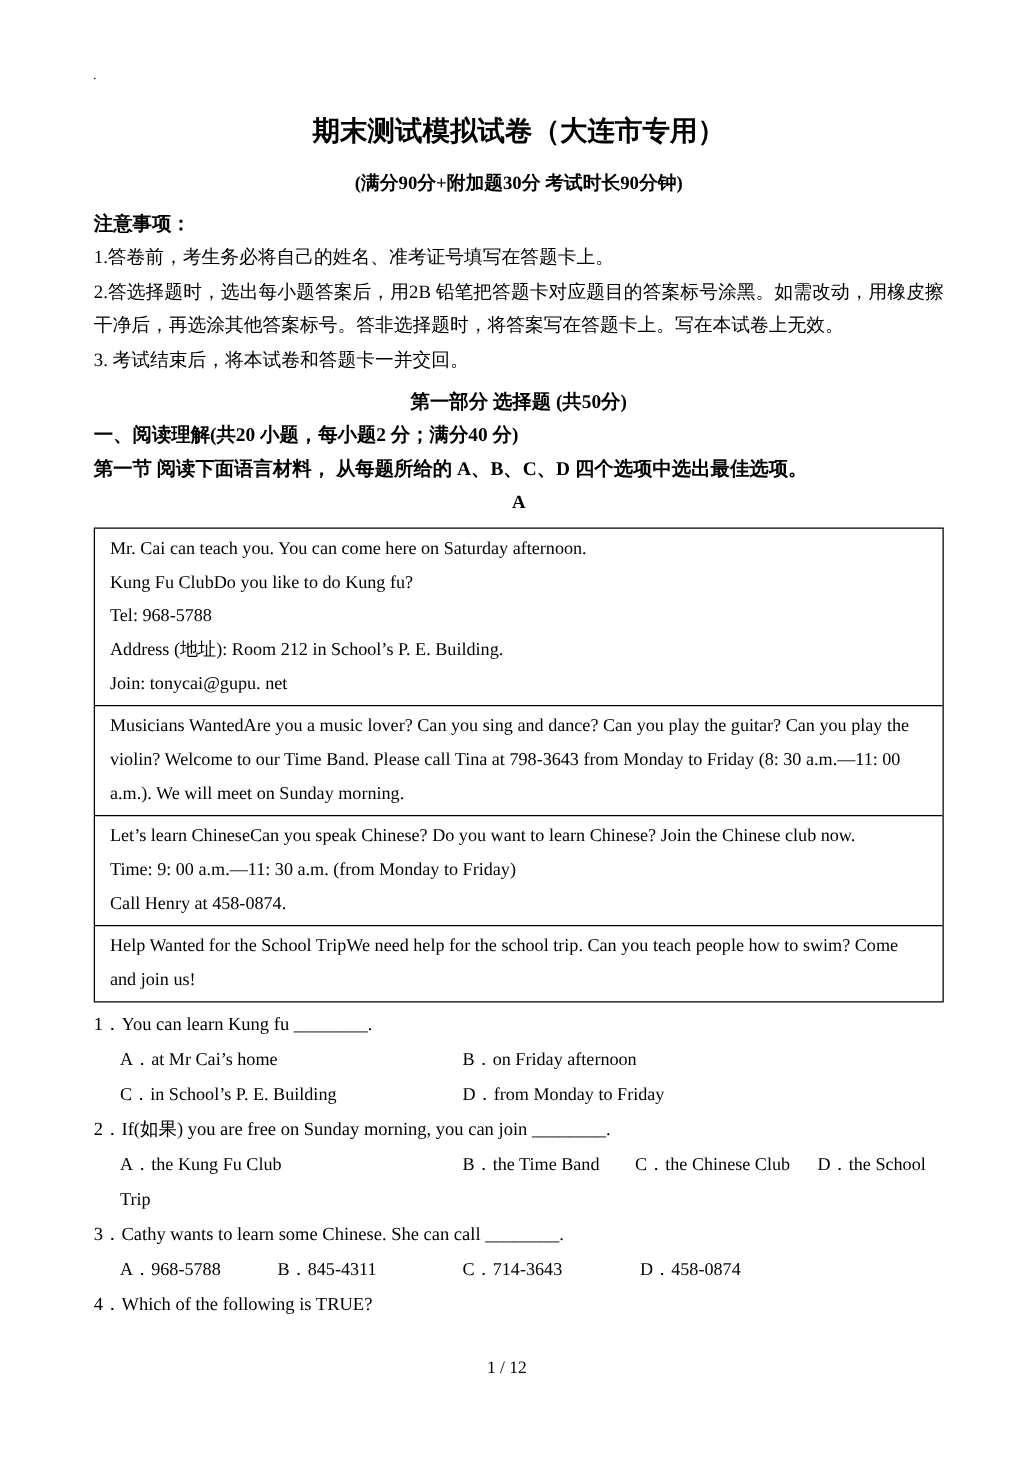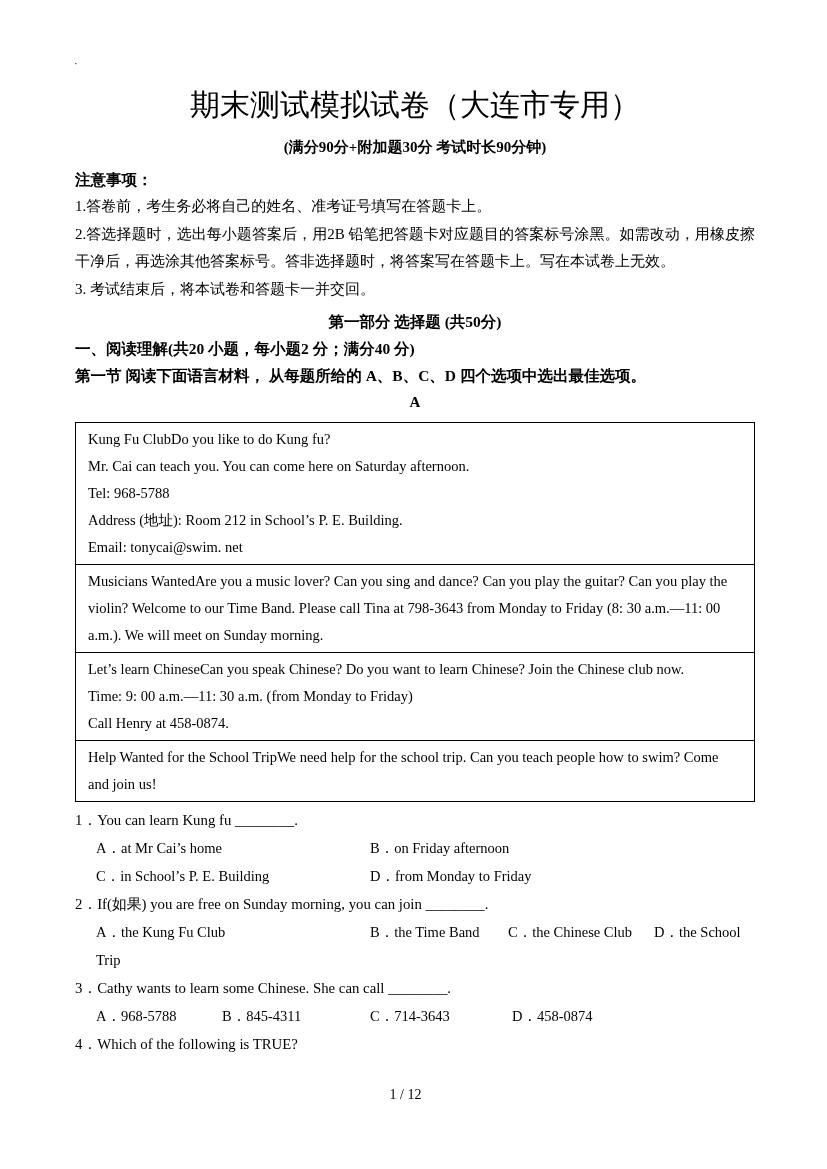--- a/index.html
+++ b/index.html
@@ -16,22 +16,22 @@
     padding: 60px 72px 0 75px;
     overflow: hidden;
   }
   .corner-mark {
     position: absolute;
     top: 58px; left: 74px;
     font-size: 11px; line-height: 11px;
   }
   .title {
     margin: 30px 0 0 0;
-    font-size: 30px;
-    font-weight: 400;
+    font-size: 22px;
+    font-weight: 700;
     text-align: center;
     line-height: 30px;
   }
   .subtitle {
     margin-top: 16px;
     font-size: 15px;
     font-weight: 700;
     text-align: center;
     line-height: 22px;
   }
@@ -128,25 +128,25 @@
   <p class="body-line">2.答选择题时，选出每小题答案后，用2B 铅笔把答题卡对应题目的答案标号涂黑。如需改动，用橡皮擦干净后，再选涂其他答案标号。答非选择题时，将答案写在答题卡上。写在本试卷上无效。</p>
   <p class="body-line">3. 考试结束后，将本试卷和答题卡一并交回。</p>
 
   <div class="part-head">第一部分 选择题 (共50分)</div>
   <div class="sec-head">一、阅读理解(共20 小题，每小题2 分；满分40 分)</div>
   <div class="sec-head">第一节 阅读下面语言材料， 从每题所给的 A、B、C、D 四个选项中选出最佳选项。</div>
   <div class="passage-label">A</div>
 
   <div class="ad-table">
     <div class="ad-row">
+      <div class="ad-line">Mr. Cai can teach you.  You can come here on Saturday afternoon.</div>
       <div class="ad-line">Kung Fu ClubDo you like to do Kung fu?</div>
-      <div class="ad-line">Mr. Cai can teach you.  You can come here on Saturday afternoon.</div>
       <div class="ad-line">Tel: 968-5788</div>
       <div class="ad-line">Address (地址): Room 212 in School’s P. E.  Building.</div>
-      <div class="ad-line">Email: tonycai@swim. net</div>
+      <div class="ad-line">Join: tonycai@gupu. net</div>
     </div>
     <div class="ad-row">
       <div class="ad-line">Musicians WantedAre you a music lover? Can you sing and dance? Can you play the guitar? Can you play the violin?  Welcome to our Time Band. Please call Tina at 798-3643 from Monday to Friday (8: 30 a.m.—11: 00 a.m.). We will  meet on Sunday morning.</div>
     </div>
     <div class="ad-row">
       <div class="ad-line">Let’s learn ChineseCan you speak Chinese? Do you want to learn Chinese? Join the Chinese club now.</div>
       <div class="ad-line">Time: 9: 00 a.m.—11: 30 a.m. (from Monday to Friday)</div>
       <div class="ad-line">Call Henry at 458-0874.</div>
     </div>
     <div class="ad-row">

